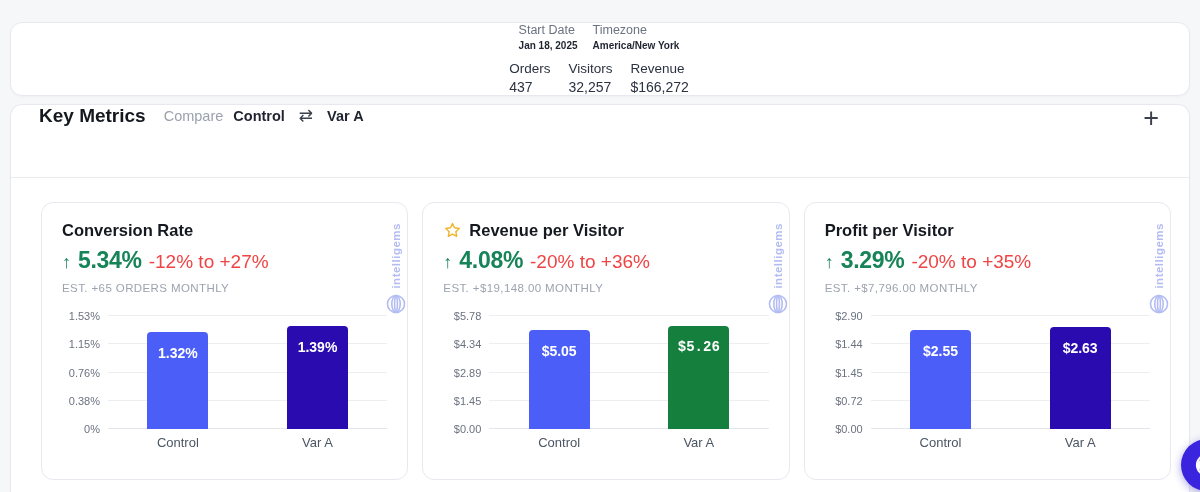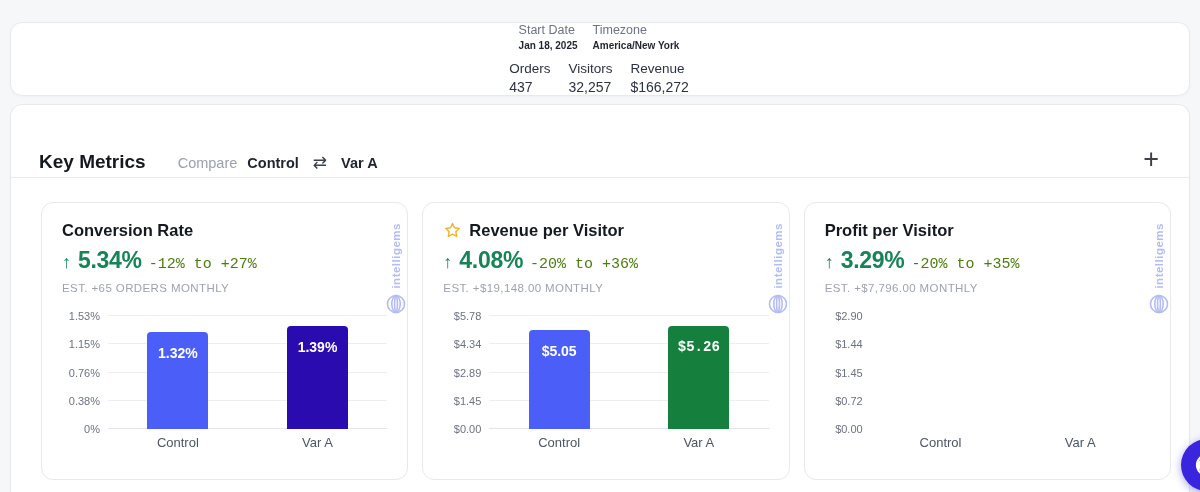--- a/index.html
+++ b/index.html
@@ -32,23 +32,22 @@
   .stat { display:flex; flex-direction:column; gap:3px; align-items:flex-start; }
   .stat .lbl { font-size:13.5px; color:#2b3240; }
   .stat .val { font-size:14px; color:#2b3240; }
 
   
   .panel {
     position:absolute; left:10px; right:10px; top:104px; height:420px;
     border-radius:12px 12px 0 0; border-bottom:none;
   }
   .panel-header {
-    height:73px; display:flex; align-items:flex-end; padding:0 30px 4px 28px;
+    height:73px; display:flex; align-items:flex-start; padding:0 30px 4px 28px;
     border-bottom:1px solid #e9ebef;
-    gap:14px;
   }
   .panel-title { font-size:19px; font-weight:700; color:#14181f; }
   .compare { display:flex; align-items:center; gap:10px; margin-left:18px; }
   .compare .cmp-lbl { font-size:14.5px; color:#9aa1ad; }
   .compare .cmp-variant { font-size:14.5px; font-weight:700; color:#1f2430; cursor:pointer; }
   .swap { font-size:17px; color:#3a404c; margin:0 4px; cursor:pointer; }
   .add-btn {
     margin-left:auto; font-size:27px; font-weight:300; color:#3a404c;
     line-height:1; cursor:pointer; background:none; border:none;
     font-family:"Liberation Sans",sans-serif;
@@ -61,21 +60,21 @@
   .metric-card {
     flex:1; background:#fff; border:1px solid #e7e9ee; border-radius:12px;
     padding:18px 20px 16px 20px; position:relative; height:278px;
   }
   .m-title-row { display:flex; align-items:center; gap:7px; }
   .m-title { font-size:16.5px; font-weight:700; color:#14181f; }
   .star { width:19px; height:19px; flex:0 0 auto; }
   .delta-row { display:flex; align-items:baseline; gap:7px; margin-top:7px; }
   .arrow { font-size:18px; font-weight:400; line-height:1; }
   .delta { font-size:23px; font-weight:700; letter-spacing:-.3px; }
-  .range { font-size:15px; color:#4d7c0f;font-family:Liberation Mono, monospace; }
+  .range { font-size:19px; color:#ef4444; }
   .est { margin-top:8px; font-size:11.5px; letter-spacing:.4px; color:#9ca3af; text-transform:uppercase; }
 
   
   .chart { display:flex; margin-top:22px; height:113px; }
   .yaxis { width:46px; position:relative; flex:0 0 auto; }
   .yaxis span {
     position:absolute; right:8px; transform:translateY(50%);
     font-size:11px; color:#6b7280; white-space:nowrap;
   }
   .plot { flex:1; position:relative; }
@@ -281,20 +280,39 @@
       </div>
       <div class="est">EST. +$7,796.00 MONTHLY</div>
       <div class="chart">
         <div class="yaxis">
           <span style="bottom:100%">$2.90</span>
           <span style="bottom:75%">$1.44</span>
           <span style="bottom:50%">$1.45</span>
           <span style="bottom:25%">$0.72</span>
           <span style="bottom:0%">$0.00</span>
         </div>
+        <div class="plot">
+          <div class="gridline" style="bottom:100%"></div>
+          <div class="gridline" style="bottom:75%"></div>
+          <div class="gridline" style="bottom:50%"></div>
+          <div class="gridline" style="bottom:25%"></div>
+          <div class="gridline base" style="bottom:0"></div>
+          <div class="bar-slots">
+            <div class="bar-slot">
+                <div class="bar" style="height: 87.931%; background: rgb(76, 94, 248);">
+              <span class="bar-label">$2.55</span>
+            </div>
+              </div>
+            <div class="bar-slot">
+                <div class="bar" style="height: 90.6897%; background: rgb(42, 11, 176);">
+              <span class="bar-label">$2.63</span>
+            </div>
+              </div>
+          </div>
+        </div>
       </div>
       <div class="xlabels">
         <div class="xspace"></div>
         <div class="xarea">
           <span class="xlab">Control</span>
           <span class="xlab">Var A</span>
         </div>
       </div>
       <div class="watermark">
         <span class="wm-text">intelligems</span>

